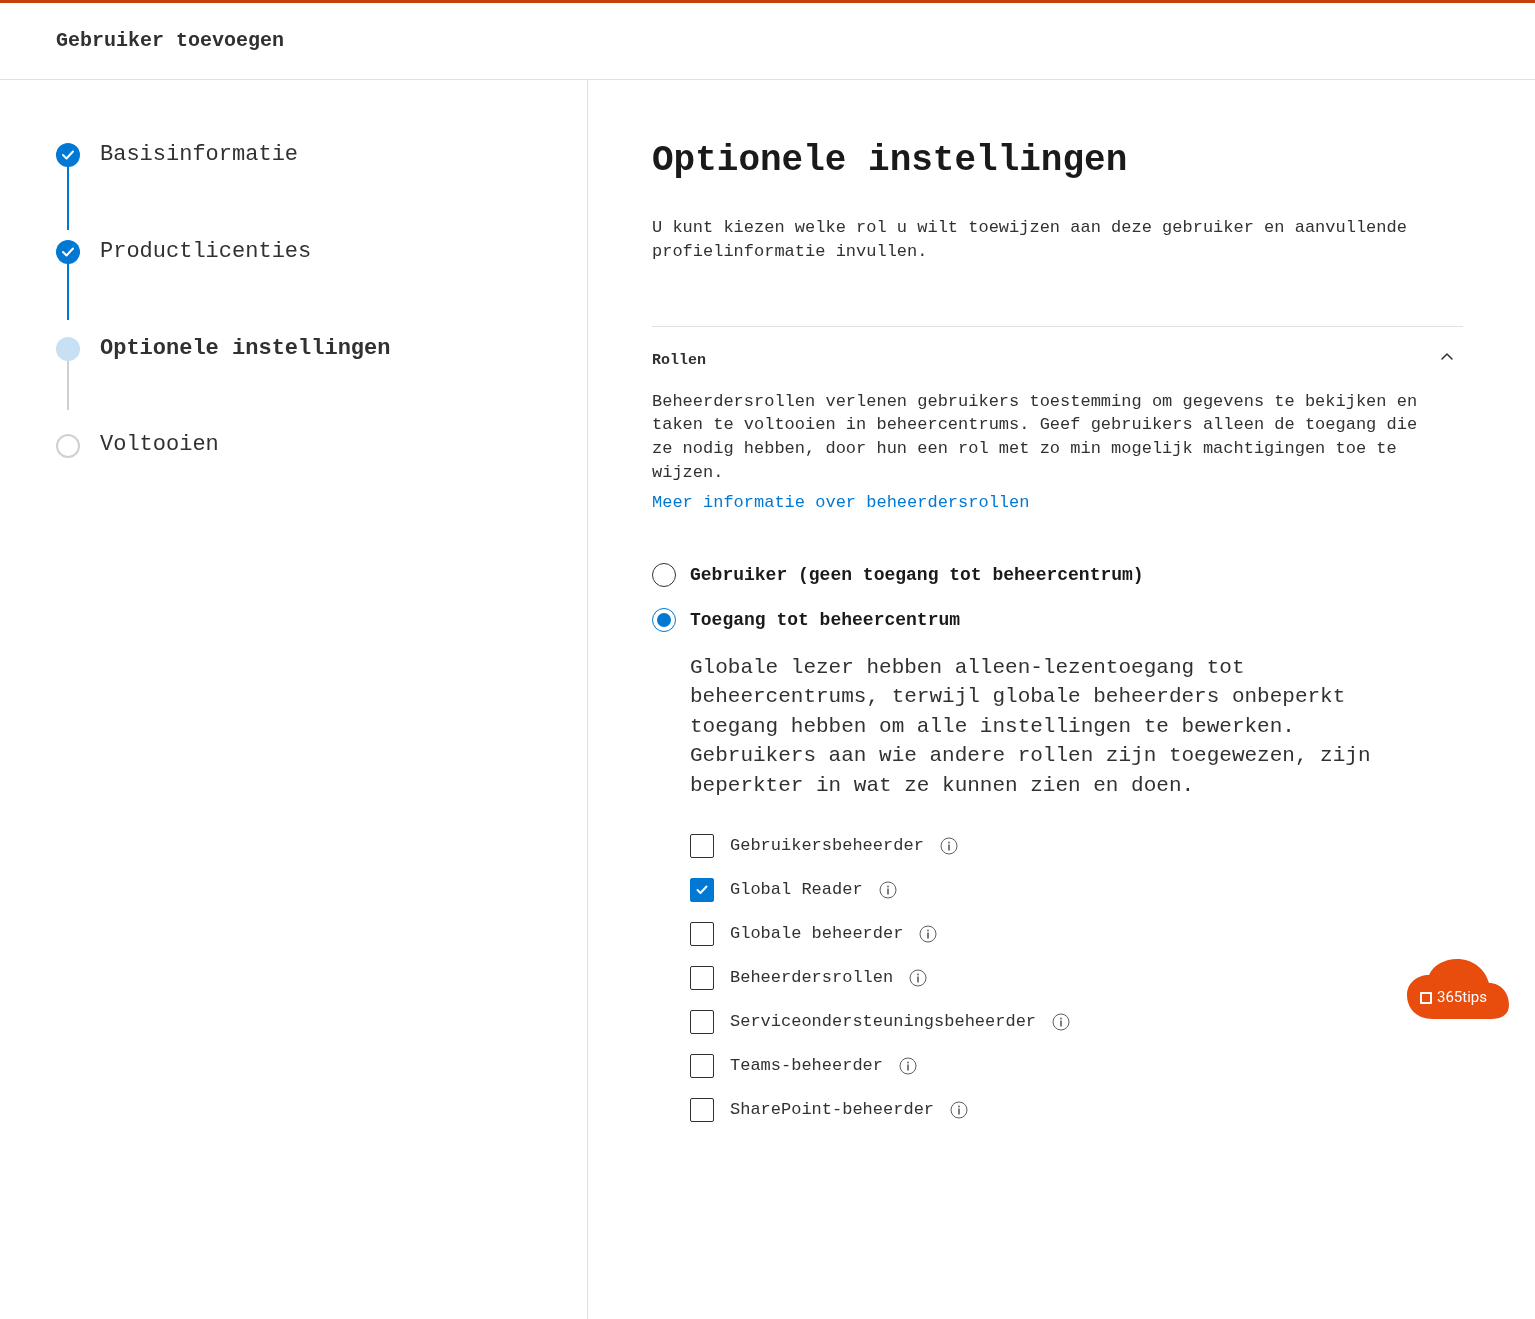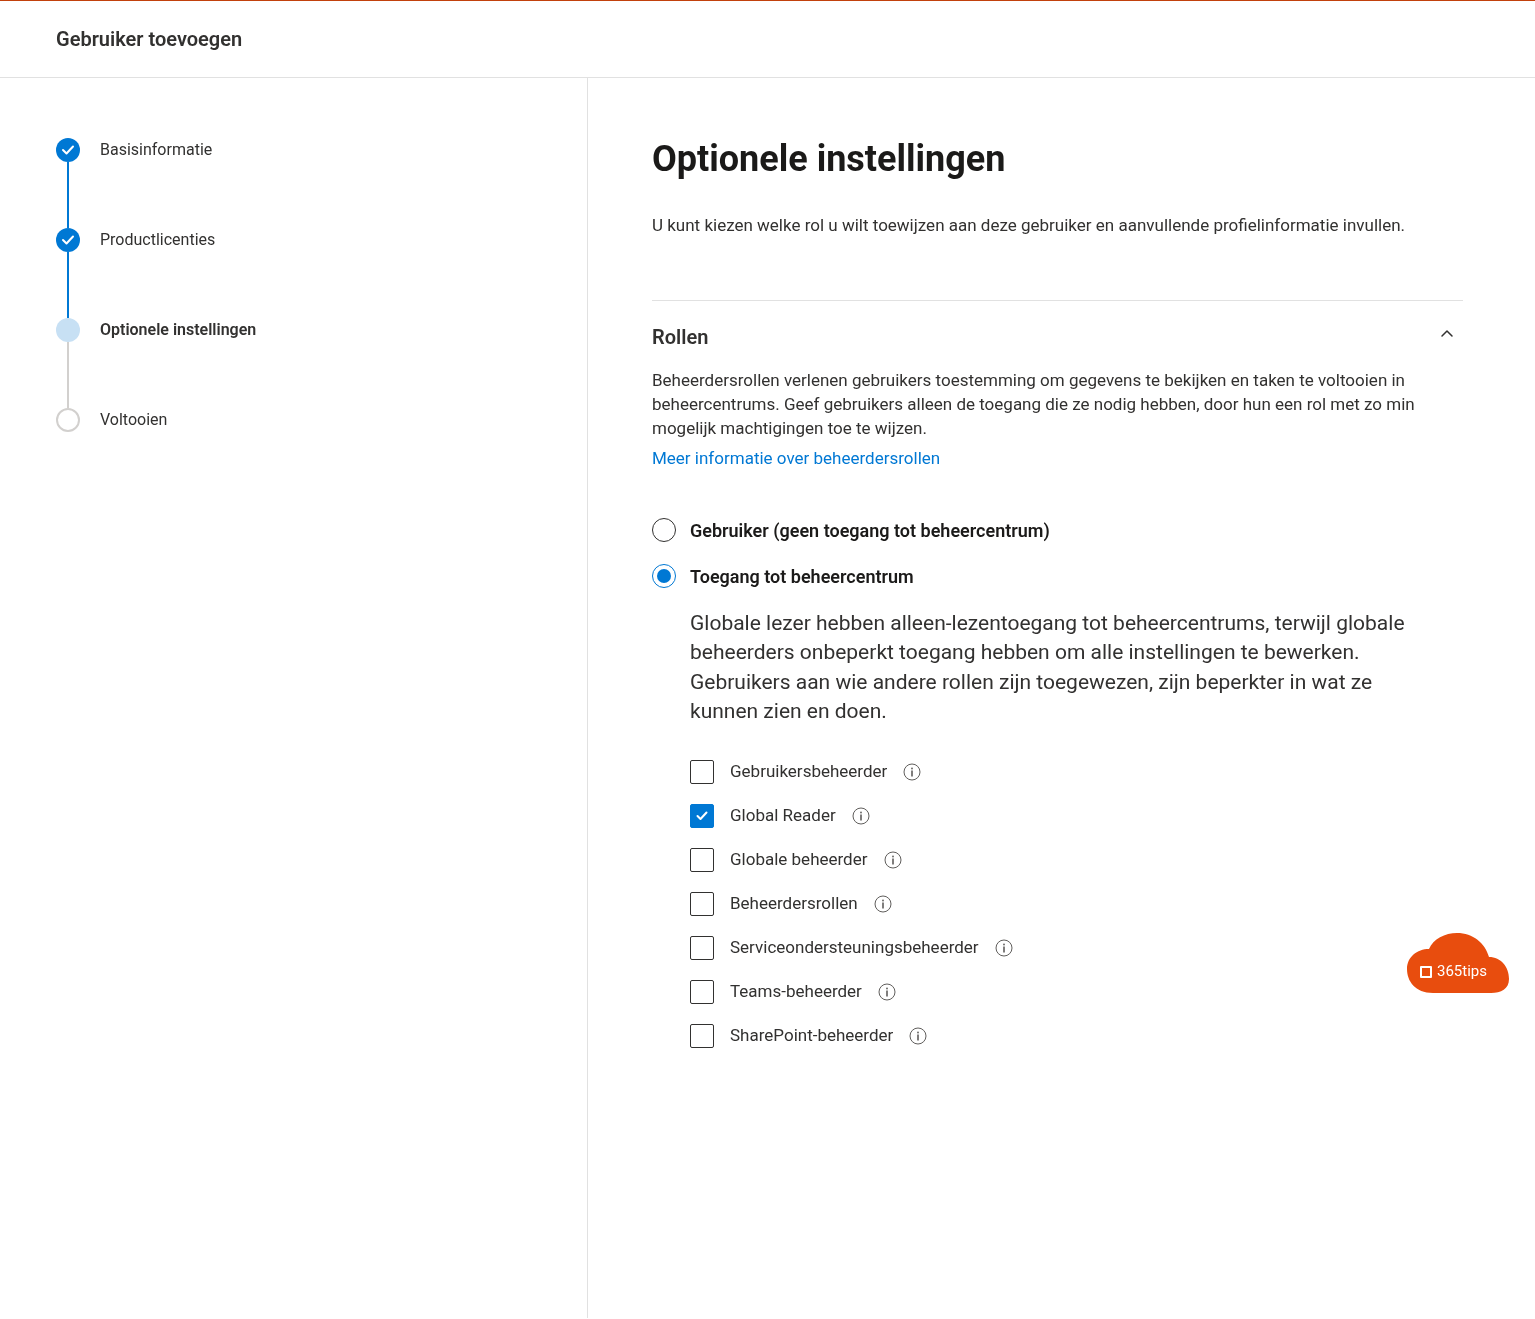--- a/index.html
+++ b/index.html
@@ -5,21 +5,22 @@
     * { box-sizing: border-box; margin: 0; padding: 0; }
     body {
       font-family: "Segoe UI", -apple-system, BlinkMacSystemFont, Roboto, sans-serif;
       background: #ffffff;
       color: #323130;
       font-size: 14px;
       line-height: 1.4;
     }
     .page {
       width: 1535px;
-      border-top: 1px solid #c2410c;
+      border-top: 3px solid #c2410c;
+      font-family: Liberation Mono, monospace;
     }
     .header {
       padding: 24px 56px 24px 56px;
       border-bottom: 1px solid #e1e1e1;
     }
     .header-title {
       font-size: 20px;
       font-weight: 600;
       color: #323130;
     }
@@ -66,21 +67,21 @@
     .step-line {
       position: absolute;
       left: 11px;
       width: 2px;
       background: #0078d4;
       z-index: 1;
     }
     .step-line.faded { background: #d2d0ce; }
     .step-label {
       margin-left: 20px;
-      font-size: 16px;
+      font-size: 22px;
       color: #323130;
     }
     .step-label.current { font-weight: 600; }
     .main {
       flex: 1;
       padding: 56px 72px 0 64px;
     }
     .page-title {
       font-size: 36px;
       font-weight: 700;
@@ -99,21 +100,21 @@
       margin-bottom: 0;
     }
     .accordion-header {
       display: flex;
       align-items: center;
       justify-content: space-between;
       padding: 22px 0 18px 0;
       cursor: pointer;
     }
     .accordion-title {
-      font-size: 20px;
+      font-size: 15px;
       font-weight: 600;
     }
     .accordion-chevron { margin-right: 8px; }
     .accordion-body {
       padding: 0 0 30px 0;
       max-width: 780px;
     }
     .roles-desc {
       font-size: 17px;
       color: #323130;
@@ -195,21 +196,21 @@
     }
     .info-icon {
       margin-left: 16px;
       display: inline-flex;
       align-items: center;
       cursor: pointer;
     }
     .cloud-badge {
       position: fixed;
       right: 24px;
-      bottom: 326px;
+      bottom: 300px;
       width: 108px;
       height: 60px;
     }
     .cloud-shape {
       fill: #e84d0e;
     }
     .cloud-text {
       position: absolute;
       left: 16px;
       top: 28px;

